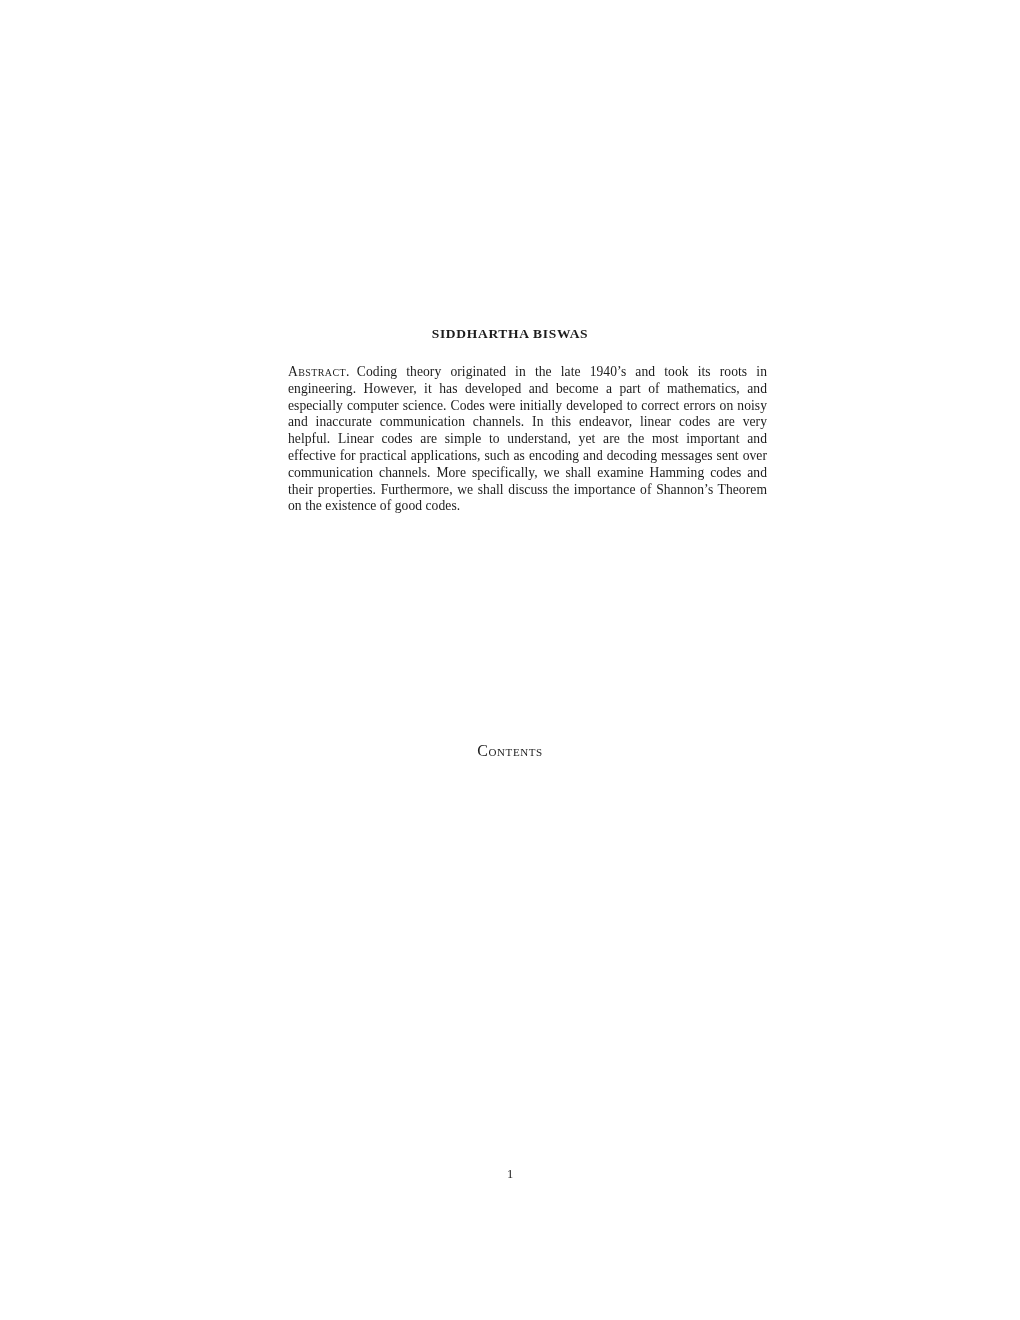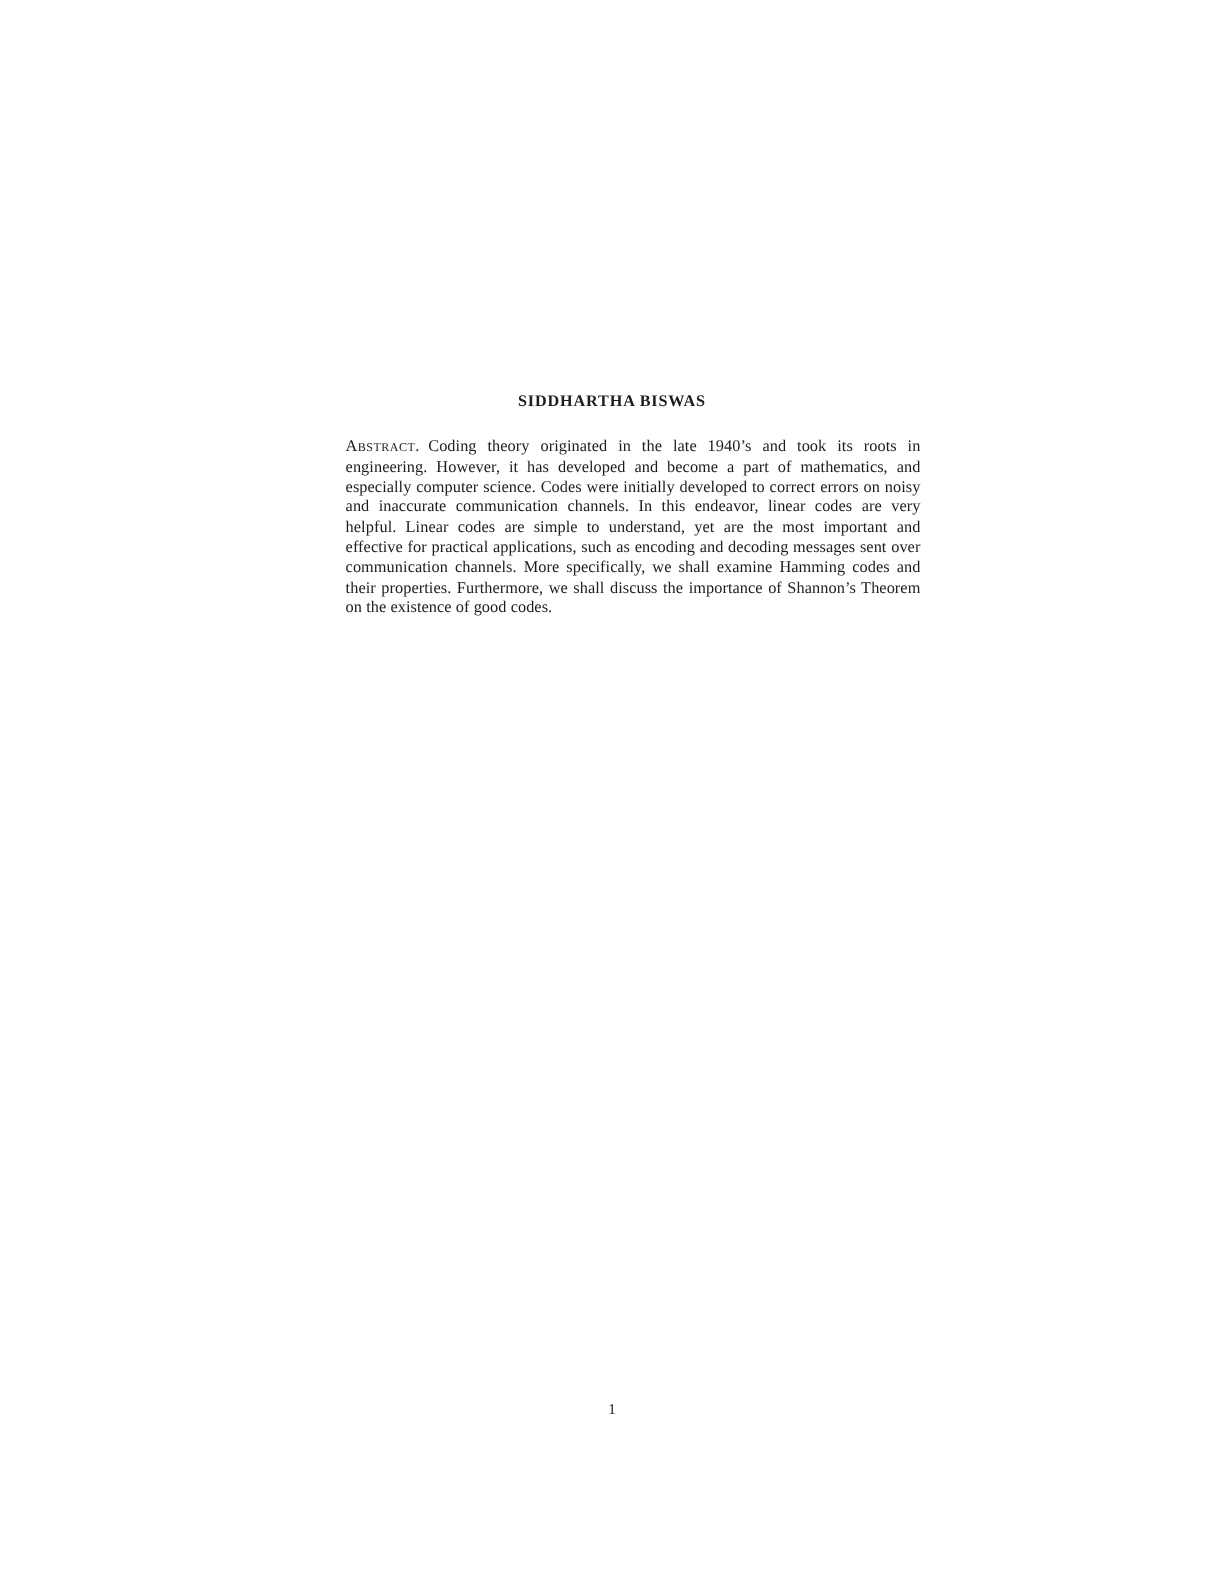--- a/index.html
+++ b/index.html
@@ -74,16 +74,17 @@
 <body>
 
 <main class="page">
 
   <h1 class="author-heading">SIDDHARTHA BISWAS</h1>
 
   <section class="abstract-block">
     <p class="abstract-paragraph"><span class="abstract-label">Abstract.</span><span>Coding theory originated in the late 1940’s and took its roots in engineering. However, it has developed and become a part of mathematics, and especially computer science. Codes were initially developed to correct errors on noisy and inaccurate communication channels. In this endeavor, linear codes are very helpful. Linear codes are simple to understand, yet are the most important and effective for practical applications, such as encoding and decoding messages sent over communication channels. More specifically, we shall examine Hamming codes and their properties. Furthermore, we shall discuss the importance of Shannon’s Theorem on the existence of good codes.</span></p>
   </section>
 
+  <h2 class="contents-heading">Contents</h2>
 
   <div class="page-number">1</div>
 
 </main>
 
 </body></html>

